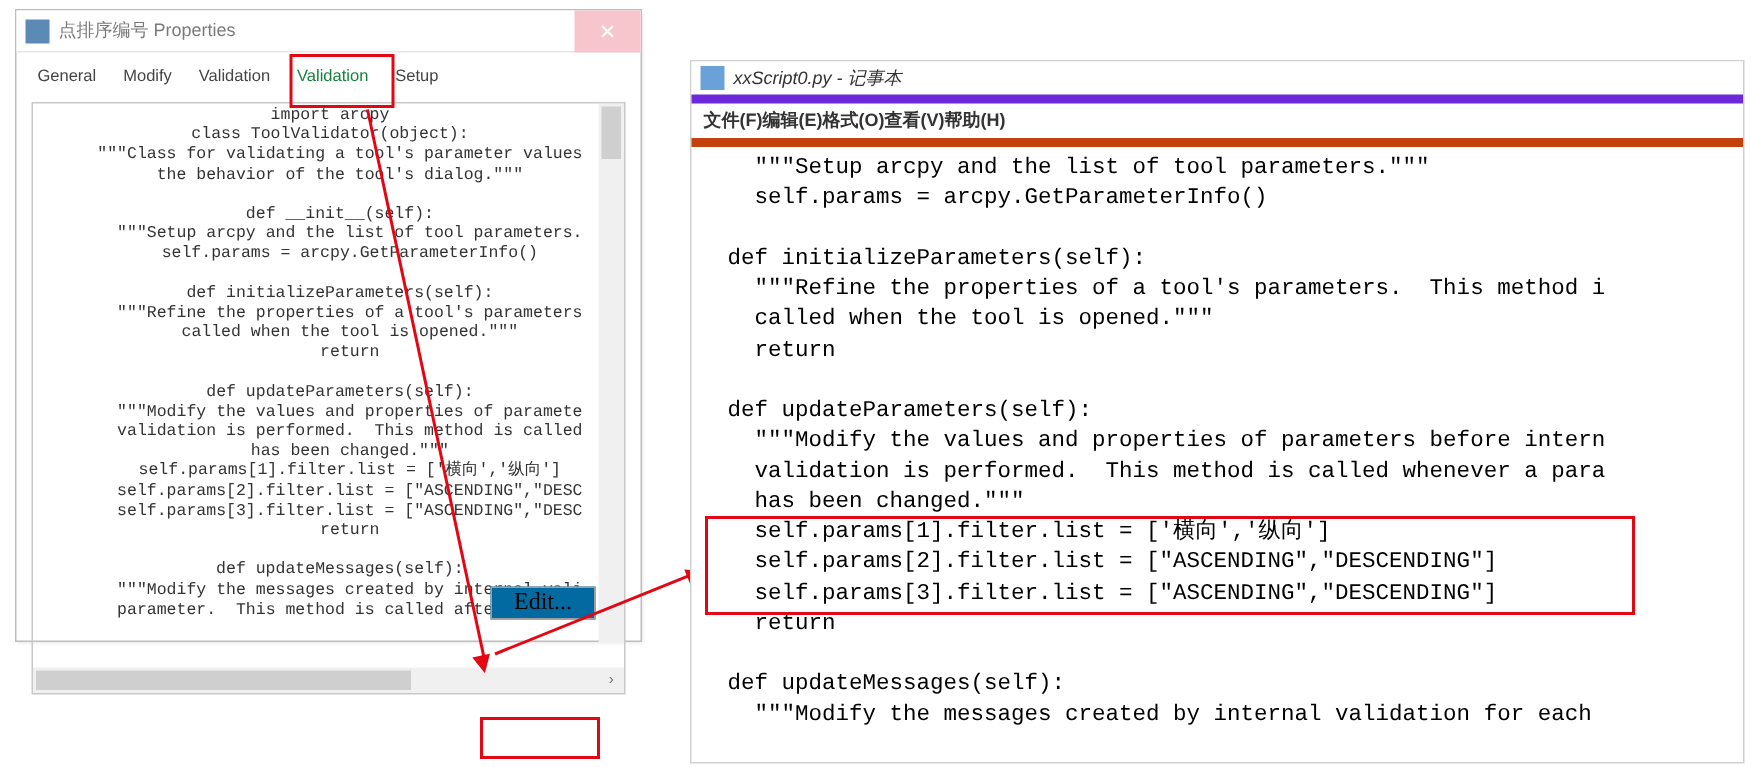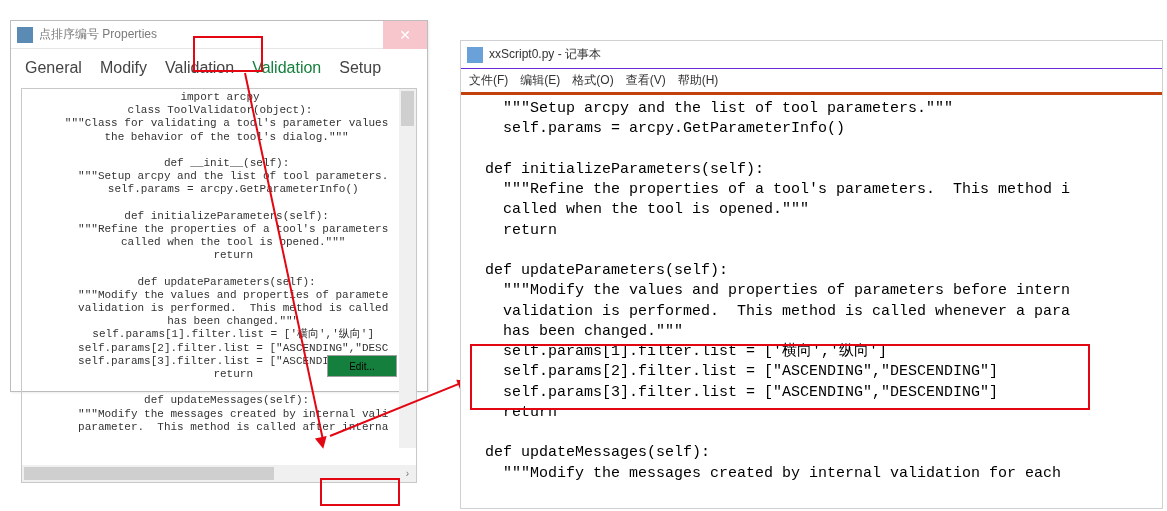--- a/index.html
+++ b/index.html
@@ -9,22 +9,22 @@
   background: #fff;
   width: 1167px;
   height: 511px;
   position: relative;
   overflow: hidden;
 }
 
 
 .props-dialog {
   position: absolute;
-  left: 10px; top: 20px;
-  width: 418px; height: 372px;
+  left: 10px; top: 6px;
+  width: 418px; height: 422px;
   background: #fff;
   border: 1px solid #bdbdbd;
   box-shadow: 1px 1px 2px rgba(0,0,0,0.08);
 }
 .titlebar {
   height: 28px;
   display: flex; align-items: center;
   background: #fff;
   border-bottom: 1px solid #e6e6e6;
 }
@@ -37,21 +37,21 @@
   width: 44px; height: 28px;
   background: #f7c6cd;
   color: #fff;
   display: flex; align-items: center; justify-content: center;
   font-size: 14px;
 }
 
 .tabs {
   display: flex; gap: 10px;
   padding: 8px 10px 6px 10px;
-  font-size: 16px;
+  font-size: 11px;
   color: #444;
 }
 .tabs .tab { cursor: pointer; padding: 2px 4px; }
 .tabs .tab.active { color: #15803d; }
 
 .code-wrap {
   margin: 3px 10px 6px 10px;
   border: 1px solid #c8c8c8;
   height: 395px;
   display: flex; flex-direction: column;
@@ -88,49 +88,50 @@
   position: absolute; top: 0; width: 17px; height: 17px;
   display:flex;align-items:center;justify-content:center;
   color:#777;font-size:10px;
 }
 .hscroll .arrow-l{left:0;} .hscroll .arrow-r{right:0;}
 
 .edit-btn {
   position: absolute;
   right: 30px; bottom: 14px;
   width: 70px; height: 22px;
-  background: #15803d;
+  background: #0369a1;
   border: 1px solid #9f9f9f;
-  font-size: 10px;
-  display:flex;align-items:center;justify-content:center;
+  font-size: 16px;
+  display:flex;align-items:center;justify-content:center;font-family:Liberation Serif, serif;
 }
 
 
 .hl {
   position: absolute;
   border: 2px solid #e30613;
   pointer-events: none;
 }
 
 
 .notepad {
   position: absolute;
   left: 460px; top: 40px;
   right: 4px; bottom: 2px;
   border: 1px solid #d0d0d0;
   background: #fff;
 }
-.notepad .titlebar { border-bottom: 1px solid #6d28d9; }
+.notepad .titlebar { border-bottom: 6px solid #6d28d9; font-style: italic; }
 .notepad .app-icon { background: #6aa1d8; }
 .notepad .menubar {
-  display: flex; gap: 12px;
+  display: flex; 
   padding: 3px 8px;
   font-size: 12px;
   color: #333;
-  border-bottom: 3px solid #c2410c;
+  border-bottom: 6px solid #c2410c;
+  font-weight: bold;
 }
 .notepad .menubar .mi { cursor: pointer; }
 .notepad .editor {
   font-family: "SimSun","NSimSun","Courier New",monospace;
   font-size: 15px;
   color: #000;
   white-space: pre;
   padding: 4px 6px;
   line-height: 1.35;
   overflow: hidden;

